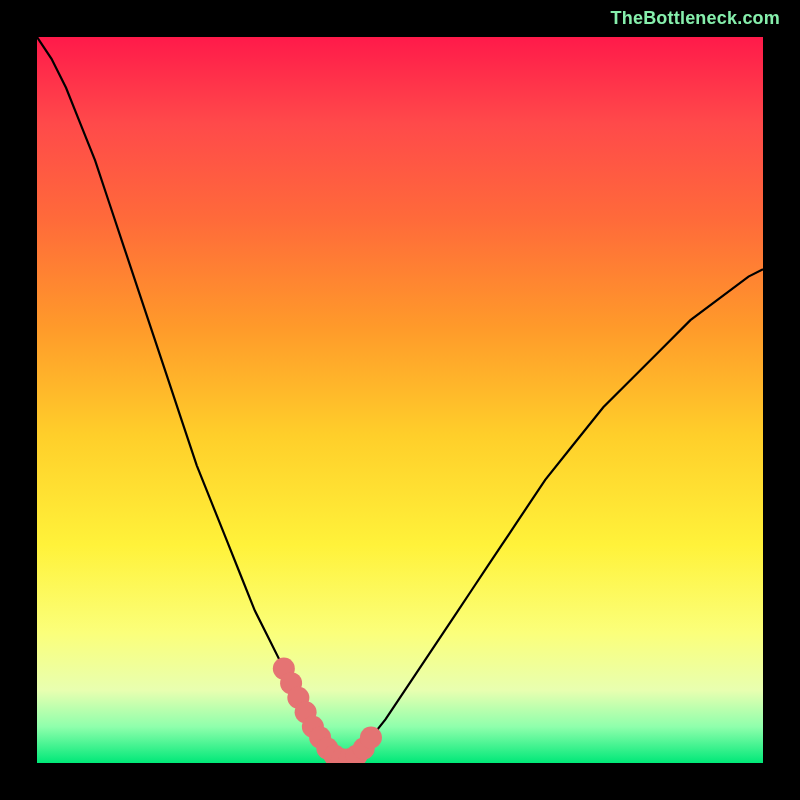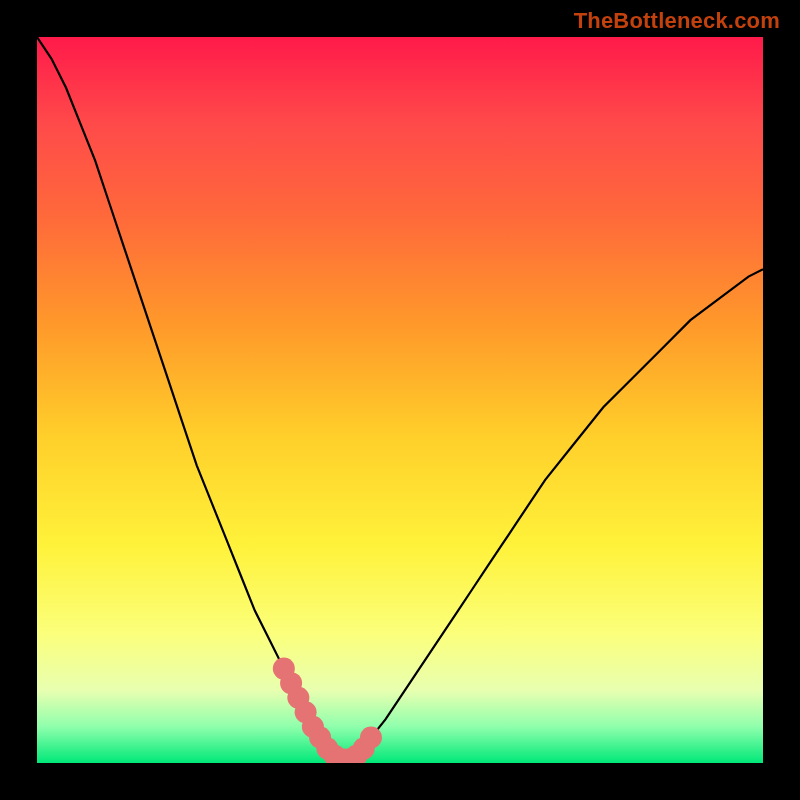--- a/index.html
+++ b/index.html
@@ -22,23 +22,23 @@
         #e8ffb0 90%,
         #8fffac 95%,
         #00e878 100%);
     }
     .curve { position: absolute; left: 0; top: 0; width: 726px; height: 726px; }
     .watermark {
       position: absolute;
       top: 8px;
       right: 20px;
       font-family: Arial, Helvetica, sans-serif;
-      font-size: 22px;
+      font-size: 18px;
       font-weight: 600;
-      color: #c2410c;
+      color: #86efac;
       letter-spacing: 0.2px;
     }
   </style>
 </head>
 <body>
 
 <div class="container">
   <div class="plot-area">
     <svg class="curve" viewBox="0 0 726 726" preserveAspectRatio="none">
       <path id="curve-path" fill="none" stroke="#000000" stroke-width="2.2" d="M0.00,0.00 L14.52,21.78 L29.04,50.82 L43.56,87.12 L58.08,123.42 L72.60,166.98 L87.12,210.54 L101.64,254.10 L116.16,297.66 L130.68,341.22 L145.20,384.78 L159.72,428.34 L174.24,464.64 L188.76,500.94 L203.28,537.24 L217.80,573.54 L232.32,602.58 L246.84,631.62 L261.36,660.66 L268.62,675.18 L275.88,689.70 L283.14,700.59 L290.40,711.48 L297.66,718.74 L304.92,722.37 L312.18,722.37 L319.44,718.74 L326.70,711.48 L333.96,700.59 L348.48,682.44 L363.00,660.66 L377.52,638.88 L392.04,617.10 L406.56,595.32 L421.08,573.54 L435.60,551.76 L450.12,529.98 L464.64,508.20 L479.16,486.42 L493.68,464.64 L508.20,442.86 L537.24,406.56 L566.28,370.26 L595.32,341.22 L624.36,312.18 L653.40,283.14 L682.44,261.36 L711.48,239.58 L726.00,232.32"></path>

